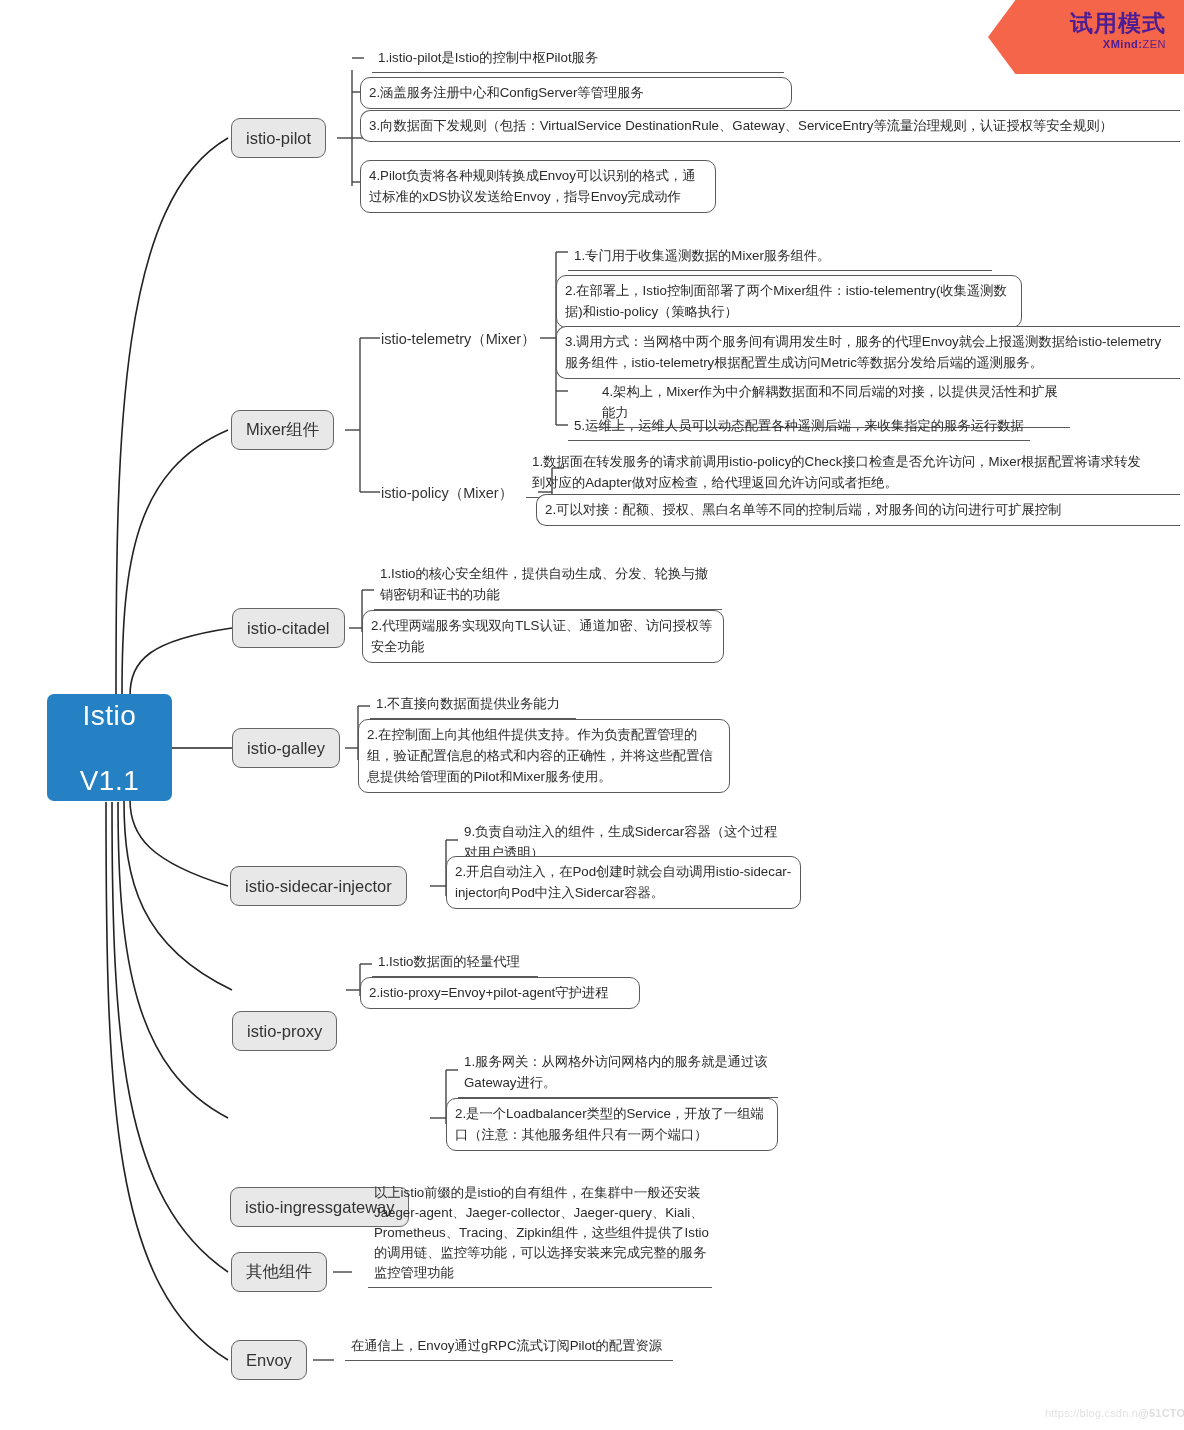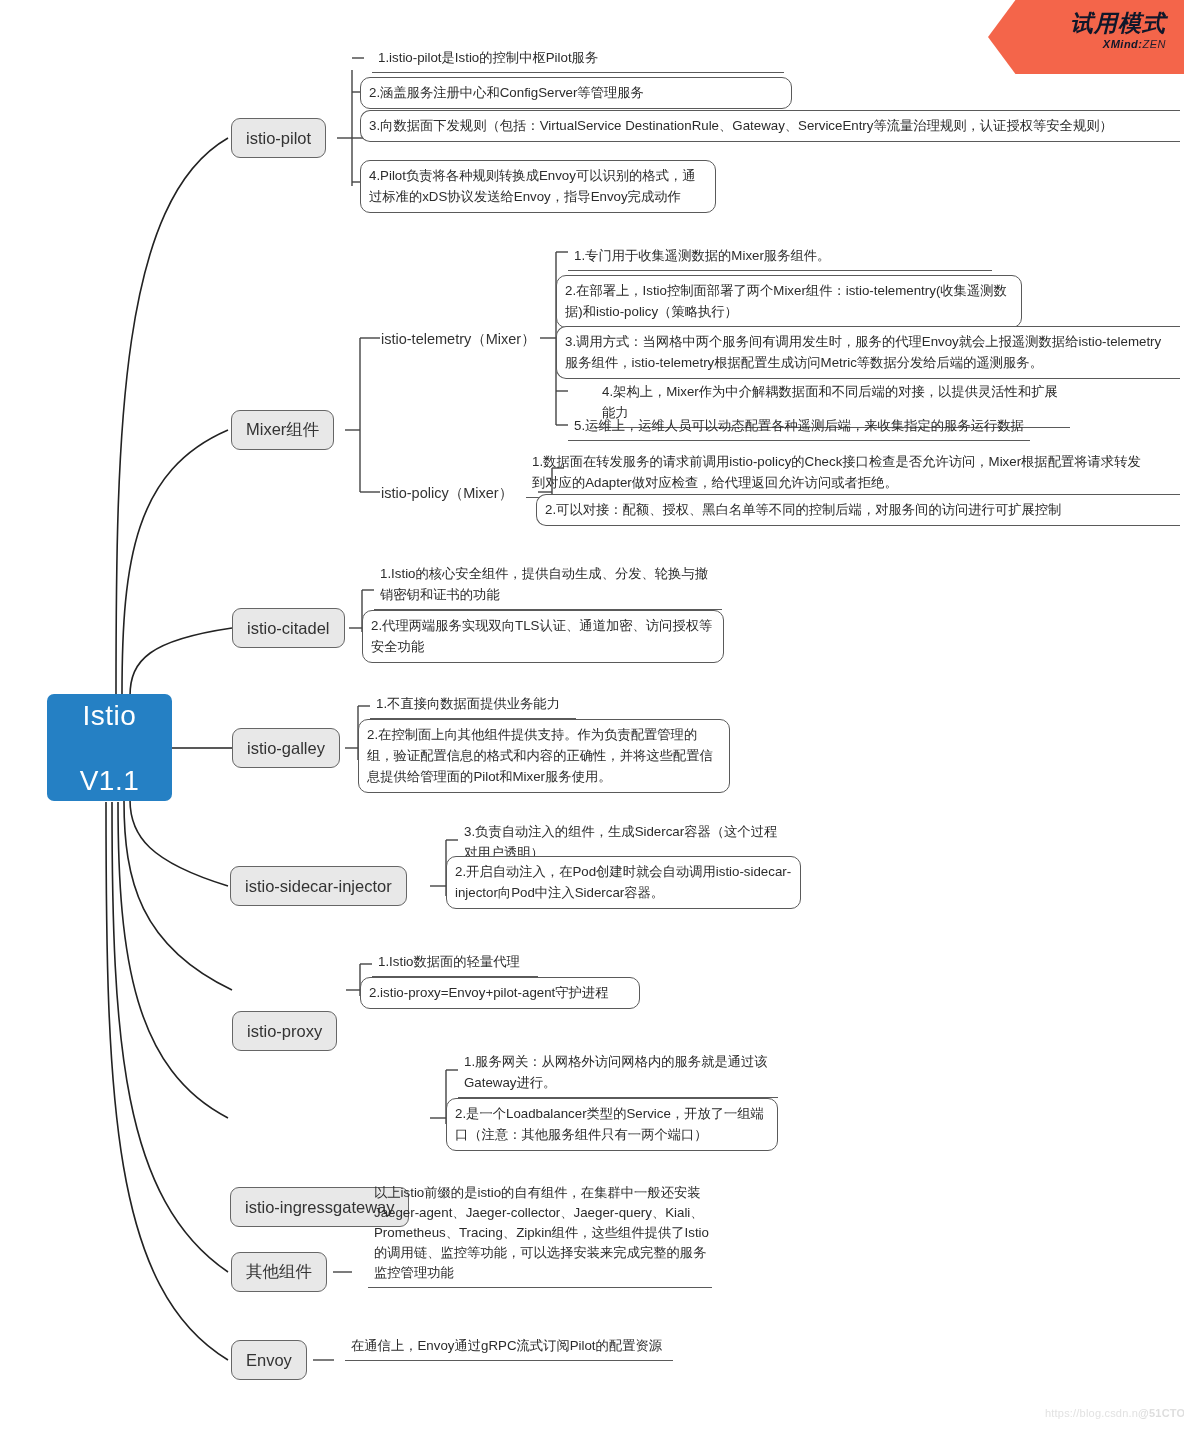--- a/index.html
+++ b/index.html
@@ -16,27 +16,26 @@
   }
 
   
   #trial-badge {
     position: absolute;
     top: 0;
     left: 988px;
     width: 196px;
     height: 74px;
     background: #F4654A;
-    color: #0f172a;
+    color: #4c1d95;
     -webkit-clip-path: polygon(14% 0, 100% 0, 100% 100%, 14% 100%, 0 50%);
     clip-path: polygon(14% 0, 100% 0, 100% 100%, 14% 100%, 0 50%);
     text-align: right;
     box-sizing: border-box;
     padding: 9px 18px 0 0;
-    font-style: italic;
   }
   #trial-badge .tb-title {
     font-size: 23px;
     font-weight: bold;
     letter-spacing: 1px;
     line-height: 28px;
     display: block;
   }
   #trial-badge .tb-sub {
     font-size: 11px;
@@ -255,21 +254,21 @@
 
 <div class="leaf open-right" style="left:526px; top:448px; width:630px;">1.数据面在转发服务的请求前调用istio-policy的Check接口检查是否允许访问，Mixer根据配置将请求转发到对应的Adapter做对应检查，给代理返回允许访问或者拒绝。</div>
 <div class="leaf boxed open-right" style="left:536px; top:494px; width:644px;">2.可以对接：配额、授权、黑白名单等不同的控制后端，对服务间的访问进行可扩展控制</div>
 
 <div class="leaf" style="left:374px; top:560px; width:348px;">1.Istio的核心安全组件，提供自动生成、分发、轮换与撤销密钥和证书的功能</div>
 <div class="leaf boxed" style="left:362px; top:610px; width:362px;">2.代理两端服务实现双向TLS认证、通道加密、访问授权等安全功能</div>
 
 <div class="leaf" style="left:370px; top:690px; width:206px;">1.不直接向数据面提供业务能力</div>
 <div class="leaf boxed" style="left:358px; top:719px; width:372px;">2.在控制面上向其他组件提供支持。作为负责配置管理的组，验证配置信息的格式和内容的正确性，并将这些配置信息提供给管理面的Pilot和Mixer服务使用。</div>
 
-<div class="leaf" style="left:458px; top:818px; width:334px;">3.负责自动注入的组件，生成Sidercar容器（这个过程对用户透明）</div>
+<div class="leaf" style="left:458px; top:818px; width:334px;">9.负责自动注入的组件，生成Sidercar容器（这个过程对用户透明）</div>
 <div class="leaf boxed" style="left:446px; top:856px; width:355px;">2.开启自动注入，在Pod创建时就会自动调用istio-sidecar-injector向Pod中注入Sidercar容器。</div>
 
 <div class="leaf" style="left:372px; top:948px; width:166px;">1.Istio数据面的轻量代理</div>
 <div class="leaf boxed" style="left:360px; top:977px; width:280px;">2.istio-proxy=Envoy+pilot-agent守护进程</div>
 
 <div class="leaf" style="left:458px; top:1048px; width:320px;">1.服务网关：从网格外访问网格内的服务就是通过该Gateway进行。</div>
 <div class="leaf boxed" style="left:446px; top:1098px; width:332px;">2.是一个Loadbalancer类型的Service，开放了一组端口（注意：其他服务组件只有一两个端口）</div>
 
 <div class="leaf" style="left:368px; top:1180px; width:344px; line-height:20px;">以上istio前缀的是istio的自有组件，在集群中一般还安装Jaeger-agent、Jaeger-collector、Jaeger-query、Kiali、Prometheus、Tracing、Zipkin组件，这些组件提供了Istio的调用链、监控等功能，可以选择安装来完成完整的服务监控管理功能</div>
 

